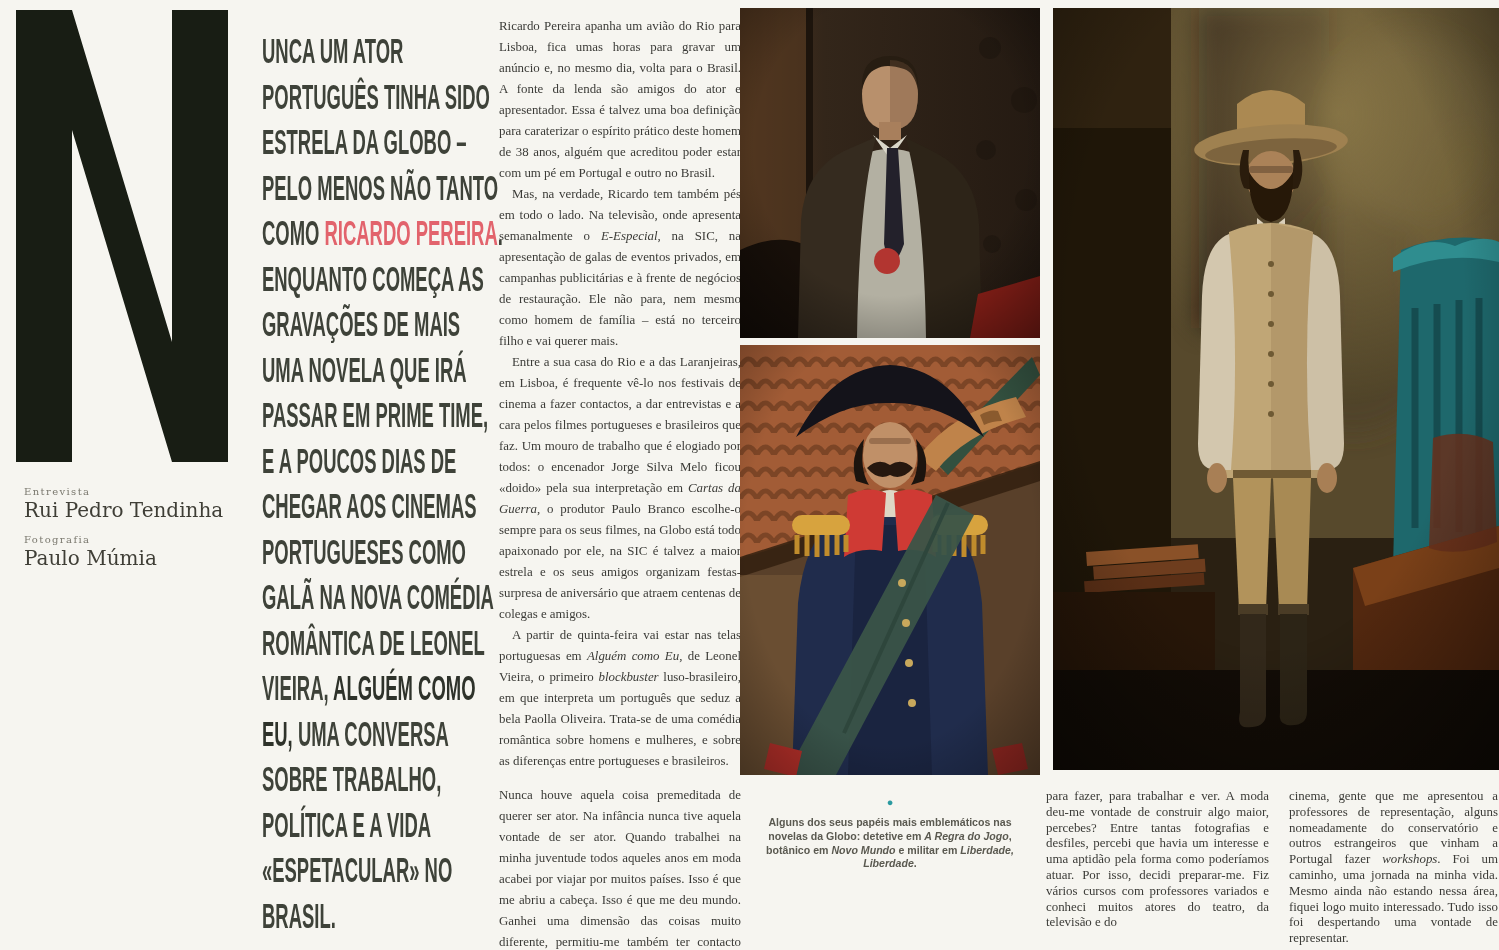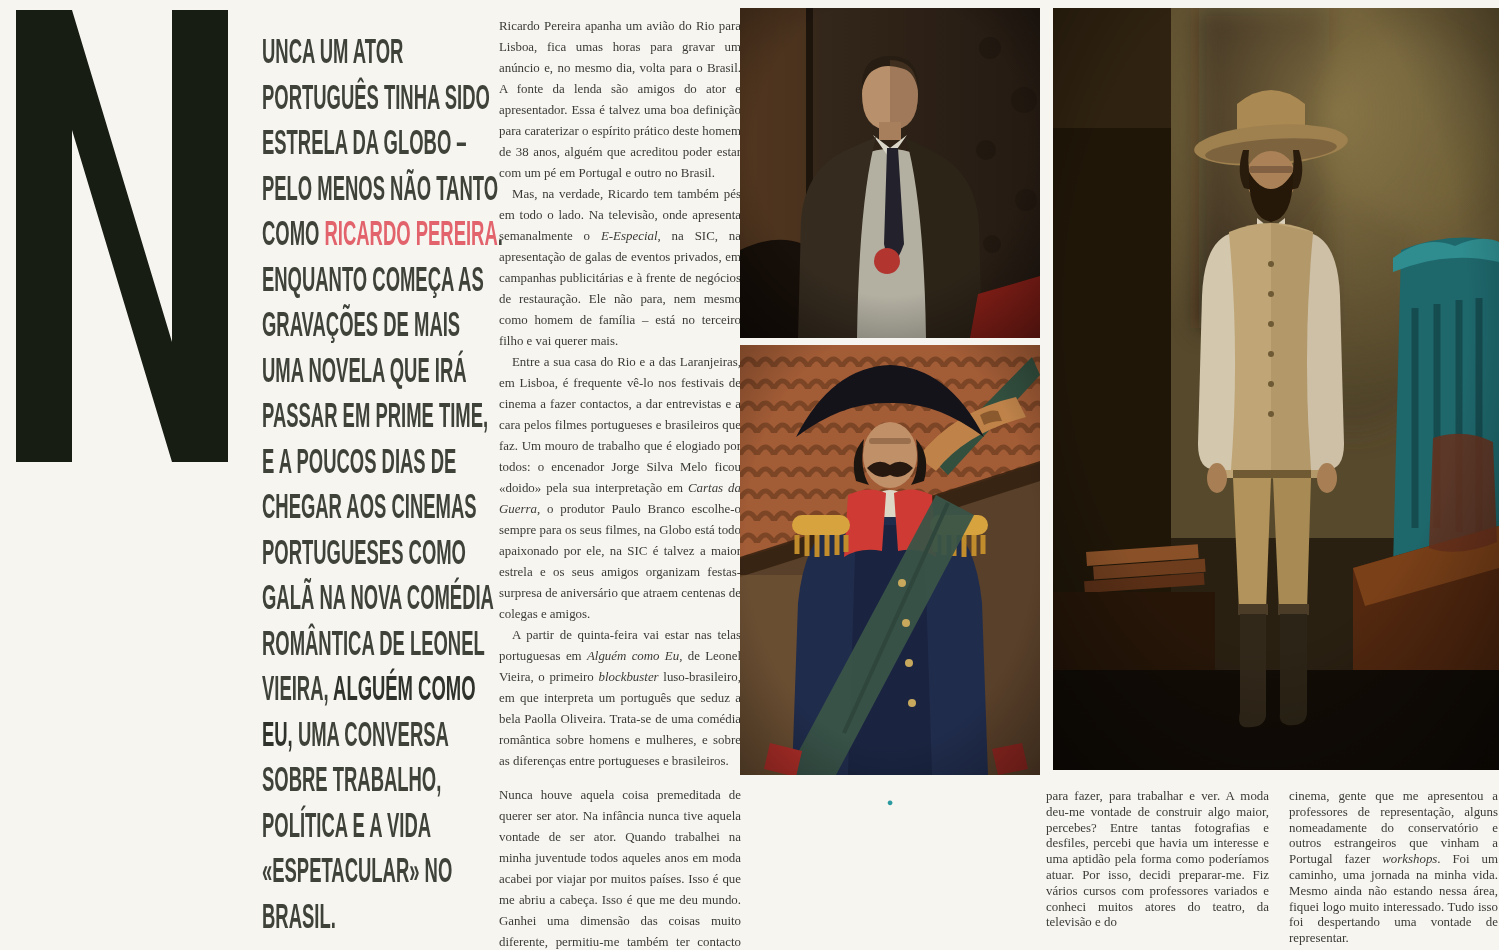--- a/index.html
+++ b/index.html
@@ -57,20 +57,26 @@
 </style>
 </head>
 <body>
 
 <div class="page">
 
   <svg class="abs dropcap" viewBox="0 0 212 452" aria-hidden="true">
     <polygon points="0,0 56,0 156,332 156,0 212,0 212,452 156,452 56,120 56,452 0,452" fill="var(--dropcap-ink)"></polygon>
   </svg>
 
+  <div class="abs credits">
+    <div class="credit-label">Entrevista</div>
+    <div class="credit-name">Rui Pedro Tendinha</div>
+    <div class="credit-label">Fotografia</div>
+    <div class="credit-name">Paulo Múmia</div>
+  </div>
 
   <div class="abs intro">
     <div class="intro-inner"><span>UNCA UM ATOR PORTUGUÊS TINHA SIDO ESTRELA DA GLOBO – PELO MENOS NÃO TANTO COMO </span><span class="intro-highlight">RICARDO PEREIRA</span><span>. ENQUANTO COMEÇA AS GRAVAÇÕES DE MAIS UMA NOVELA QUE IRÁ PASSAR EM PRIME TIME, E A POUCOS DIAS DE CHEGAR AOS CINEMAS PORTUGUESES COMO GALÃ NA NOVA COMÉDIA ROMÂNTICA DE LEONEL VIEIRA, </span><span class="intro-strong">ALGUÉM COMO EU,</span><span> UMA CONVERSA SOBRE TRABALHO, POLÍTICA E A VIDA «ESPETACULAR» NO BRASIL.</span></div>
   </div>
 
   <div class="abs colA">
     <p><span>Ricardo Pereira apanha um avião do Rio para Lisboa, fica umas horas para gravar um anúncio e, no mesmo dia, volta para o Brasil. A fonte da lenda são amigos do ator e apresentador. Essa é talvez uma boa definição para caraterizar o espírito prático deste homem de 38 anos, alguém que acreditou poder estar com um pé em Portugal e outro no Brasil.</span></p>
     <p class="ind"><span>Mas, na verdade, Ricardo tem também pés em todo o lado. Na televisão, onde apresenta semanalmente o </span><span class="it">E-Especial</span><span>, na SIC, na apresentação de galas de eventos privados, em campanhas publicitárias e à frente de negócios de restauração. Ele não para, nem mesmo como homem de família – está no terceiro filho e vai querer mais.</span></p>
     <p class="ind"><span>Entre a sua casa do Rio e a das Laranjeiras, em Lisboa, é frequente vê-lo nos festivais de cinema a fazer contactos, a dar entrevistas e a cara pelos filmes portugueses e brasileiros que faz. Um mouro de trabalho que é elogiado por todos: o encenador Jorge Silva Melo ficou «doido» pela sua interpretação em </span><span class="it">Cartas da Guerra</span><span>, o produtor Paulo Branco escolhe-o sempre para os seus filmes, na Globo está todo apaixonado por ele, na SIC é talvez a maior estrela e os seus amigos organizam festas-surpresa de aniversário que atraem centenas de colegas e amigos.</span></p>
     <p class="ind"><span>A partir de quinta-feira vai estar nas telas portuguesas em </span><span class="it">Alguém como Eu</span><span>, de Leonel Vieira, o primeiro </span><span class="it">blockbuster</span><span> luso-brasileiro, em que interpreta um português que seduz a bela Paolla Oliveira. Trata-se de uma comédia romântica sobre homens e mulheres, e sobre as diferenças entre portugueses e brasileiros.</span></p>
@@ -228,20 +234,21 @@
     <path d="M220,470 L258,470 L254,602 L226,602 Z" fill="#a88a54"></path>
     <rect x="185" y="596" width="30" height="11" fill="#4a3c26"></rect>
     <rect x="225" y="596" width="31" height="11" fill="#4a3c26"></rect>
     <path d="M187,606 h26 v102 q-2,13 -22,11 q-7,-2 -4,-15 Z" fill="#32281a"></path>
     <path d="M227,606 h27 v98 q0,15 -20,13 q-9,-2 -7,-13 Z" fill="#2c2416"></path>
     <rect width="446" height="762" fill="url(#vig3)"></rect>
   </svg>
 
   <div class="abs caption">
     <div class="caption-bullet">●</div>
+    <div class="caption-text"><span>Alguns dos seus papéis mais emblemáticos nas novelas da Globo: detetive em </span><span class="it">A Regra do Jogo</span><span>, botânico em </span><span class="it">Novo Mundo</span><span> e militar em </span><span class="it">Liberdade, Liberdade</span><span>.</span></div>
   </div>
 
   <div class="abs colC">
     <p><span>cinema, gente que me apresentou a professores de representação, alguns nomeadamente do conservatório e outros estrangeiros que vinham a Portugal fazer </span><span class="it">workshops</span><span>. Foi um caminho, uma jornada na minha vida. Mesmo ainda não estando nessa área, fiquei logo muito interessado. Tudo isso foi despertando uma vontade de representar.</span></p>
   </div>
   <div class="abs colB">
     <p><span>para fazer, para trabalhar e ver. A moda deu-me vontade de construir algo maior, percebes? Entre tantas fotografias e desfiles, percebi que havia um interesse e uma aptidão pela forma como poderíamos atuar. Por isso, decidi preparar-me. Fiz vários cursos com professores variados e conheci muitos atores do teatro, da televisão e do</span></p>
   </div>
 
 </div>

